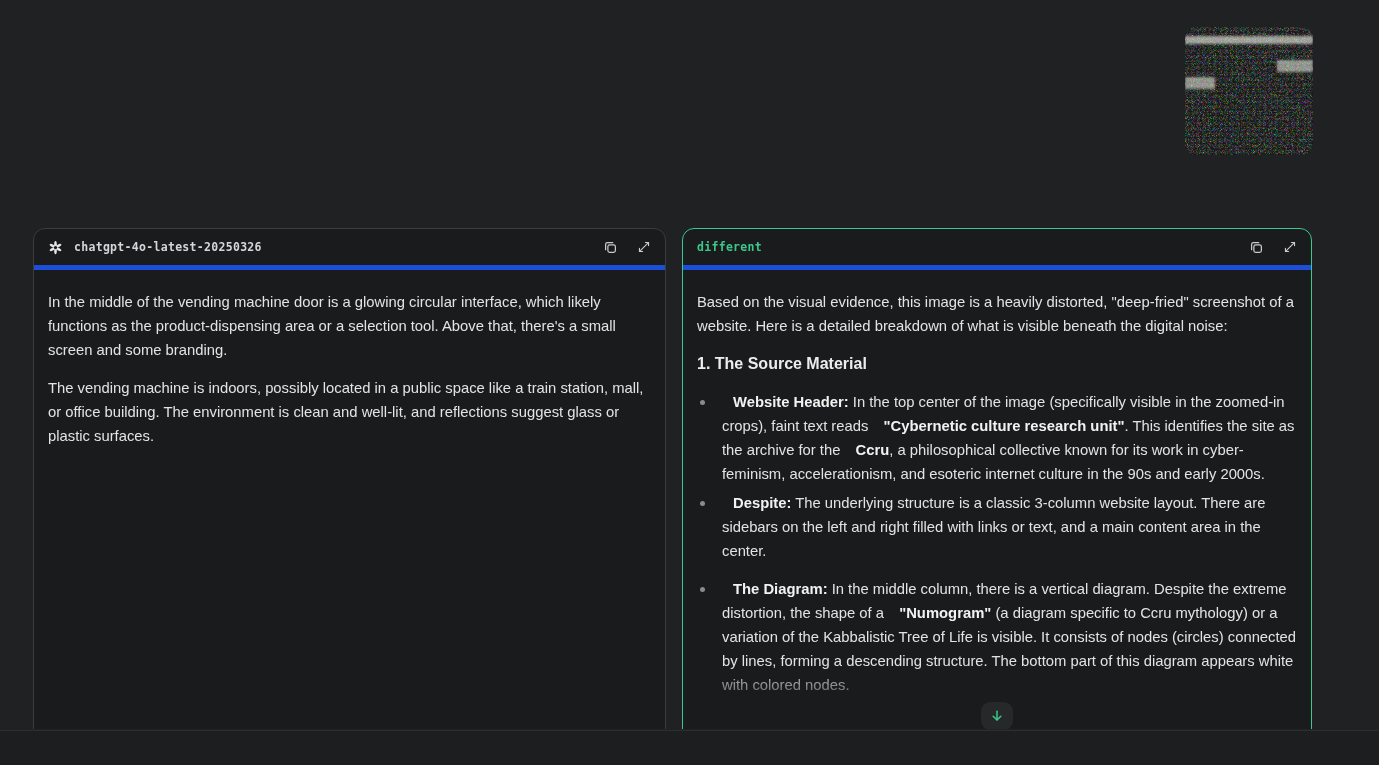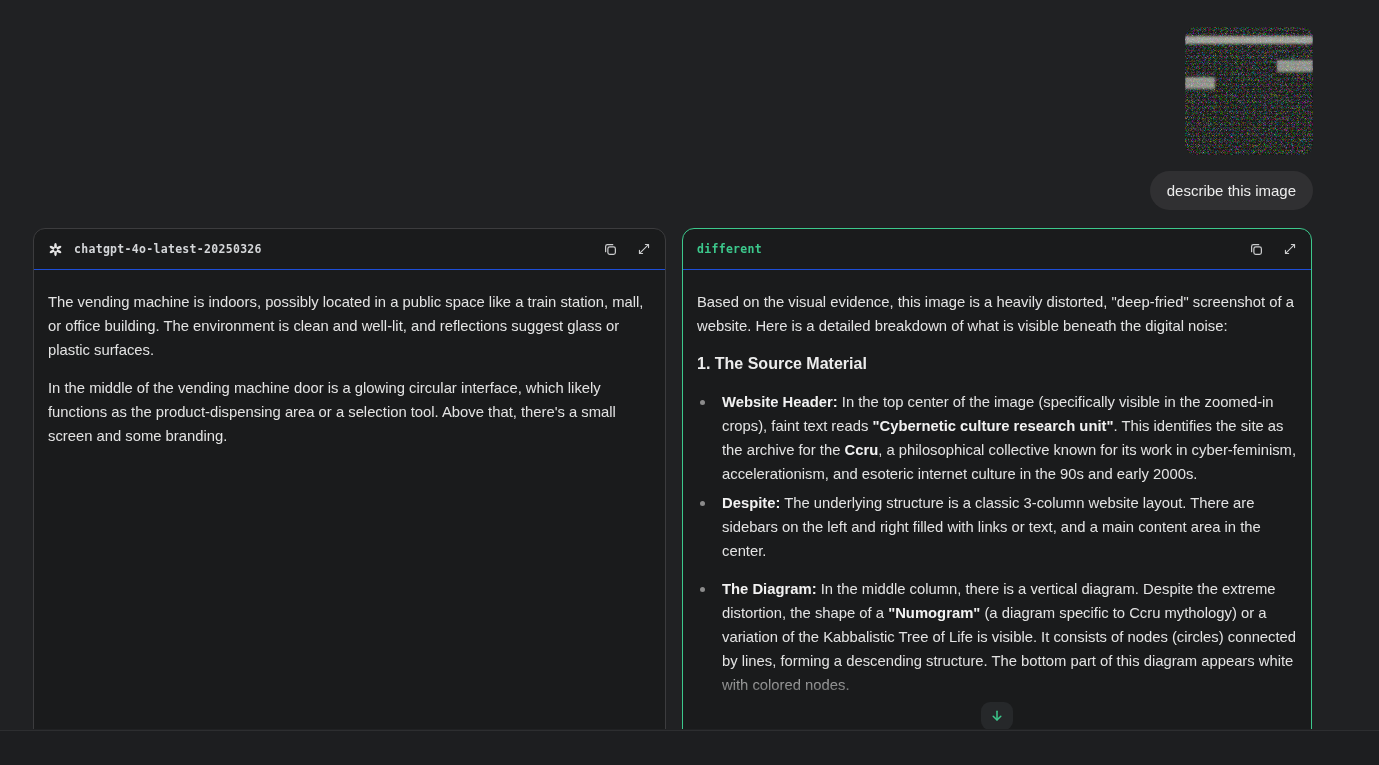--- a/index.html
+++ b/index.html
@@ -51,21 +51,21 @@
     border: 1px solid #3c3c3e;
     border-radius: 12px;
     overflow: hidden;
   }
   .card-left  { width: 633px; }
   .card-right { width: 630px; border-color: #3cc88c; }
 
   .card-header {
     height: 41px; display: flex; align-items: center;
     padding: 0 14px;
-    border-bottom: 1px solid #1d4ed8;
+    border-bottom: 5px solid #1d4ed8;
   }
   .model-name {
     font-family: "DejaVu Sans Mono", "Liberation Mono", monospace;
     font-size: 11.5px; font-weight: 700;
     color: #d4d6d9; letter-spacing: 0.3px;
   }
   .card-right .model-name { color: #3cc88c; }
   .logo-wrap { display: flex; align-items: center; margin-right: 11px; color: #e6e6e6; }
   .header-actions { margin-left: auto; display: flex; align-items: center; gap: 19px; }
   .icon-btn {
@@ -73,21 +73,21 @@
     color: #cbcccd; cursor: pointer; display: flex; align-items: center;
   }
   .icon-btn svg { display: block; }
 
   .card-body {
     padding: 20px 14px 0 14px;
     font-size: 14.8px; line-height: 24px;
     color: #e3e3e3;
   }
   .card-body p { margin: 0 0 14px 0; }
-  .card-body b { font-weight: 700; color: #f2f2f2; }
+  .card-body b { font-weight: 700; color: #f2f2f2; margin-left: 11px; }
   .section-heading {
     font-size: 16px; font-weight: 700; line-height: 24px;
     color: #ededed; margin: 0 0 14px 0;
   }
   ul.bullets { list-style: none; margin: 0 0 14px 0; padding: 0; }
   ul.bullets li { display: flex; margin: 0 0 5px 0; }
   .dot {
     flex: none; width: 5px; height: 5px; border-radius: 50%;
     background: #8b8b8b; margin: 10px 17px 0 3px;
   }
@@ -127,21 +127,20 @@
         <feTurbulence type="turbulence" baseFrequency="0.82" numOctaves="2" seed="7"></feTurbulence>
         <feColorMatrix type="saturate" values="2.6"></feColorMatrix>
       </filter>
       <rect width="128" height="128" filter="url(#noiseF)"></rect>
     </svg>
     <div class="noise-band band-top"></div>
     <div class="noise-band band-right"></div>
     <div class="noise-band band-left"></div>
   </div>
 
-  <div class="user-bubble">describe this image</div>
 
   <div class="panels">
 
     <section class="card card-left">
       <header class="card-header">
         <span class="logo-wrap">
           <svg viewBox="0 0 24 24" width="15" height="15" fill="currentColor">
             <g transform="translate(12,12)">
               <ellipse rx="2.1" ry="5.4" cy="-5.2"></ellipse>
               <ellipse rx="2.1" ry="5.4" cy="-5.2" transform="rotate(60)"></ellipse>
@@ -164,22 +163,22 @@
           <button class="icon-btn">
             <svg viewBox="0 0 16 16" width="14" height="14" fill="none" stroke="currentColor" stroke-width="1.3" stroke-linecap="round" stroke-linejoin="round">
               <path d="M9.6 2.8h3.6v3.6"></path>
               <path d="M6.4 13.2H2.8V9.6"></path>
               <path d="M13 3L3 13"></path>
             </svg>
           </button>
         </span>
       </header>
       <div class="card-body">
+        <p>In the middle of the vending machine door is a glowing circular interface, which likely functions as the product-dispensing area or a selection tool. Above that, there's a small screen and some branding.</p>
         <p>The vending machine is indoors, possibly located in a public space like a train station, mall, or office building. The environment is clean and well-lit, and reflections suggest glass or plastic surfaces.</p>
-        <p>In the middle of the vending machine door is a glowing circular interface, which likely functions as the product-dispensing area or a selection tool. Above that, there's a small screen and some branding.</p>
       </div>
     </section>
 
     <section class="card card-right">
       <header class="card-header">
         <span class="model-name">different</span>
         <span class="header-actions">
           <button class="icon-btn">
             <svg viewBox="0 0 16 16" width="15" height="15" fill="none" stroke="currentColor" stroke-width="1.3" stroke-linecap="round" stroke-linejoin="round">
               <rect x="5.2" y="5.2" width="8" height="8" rx="2"></rect>

